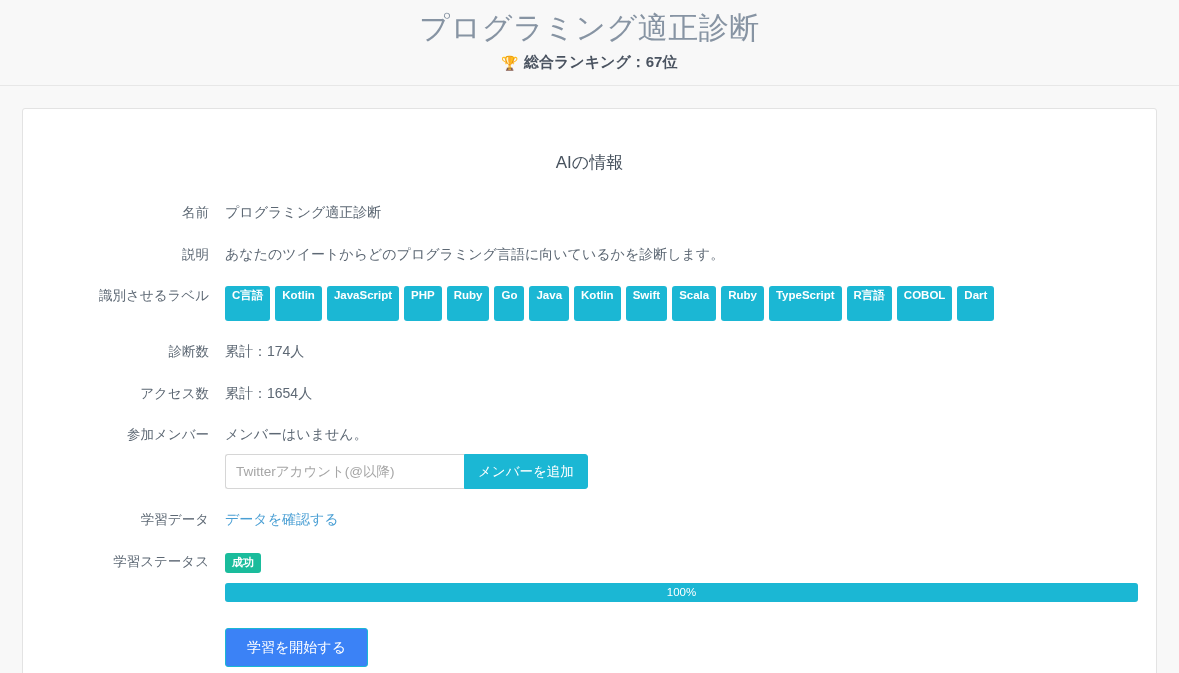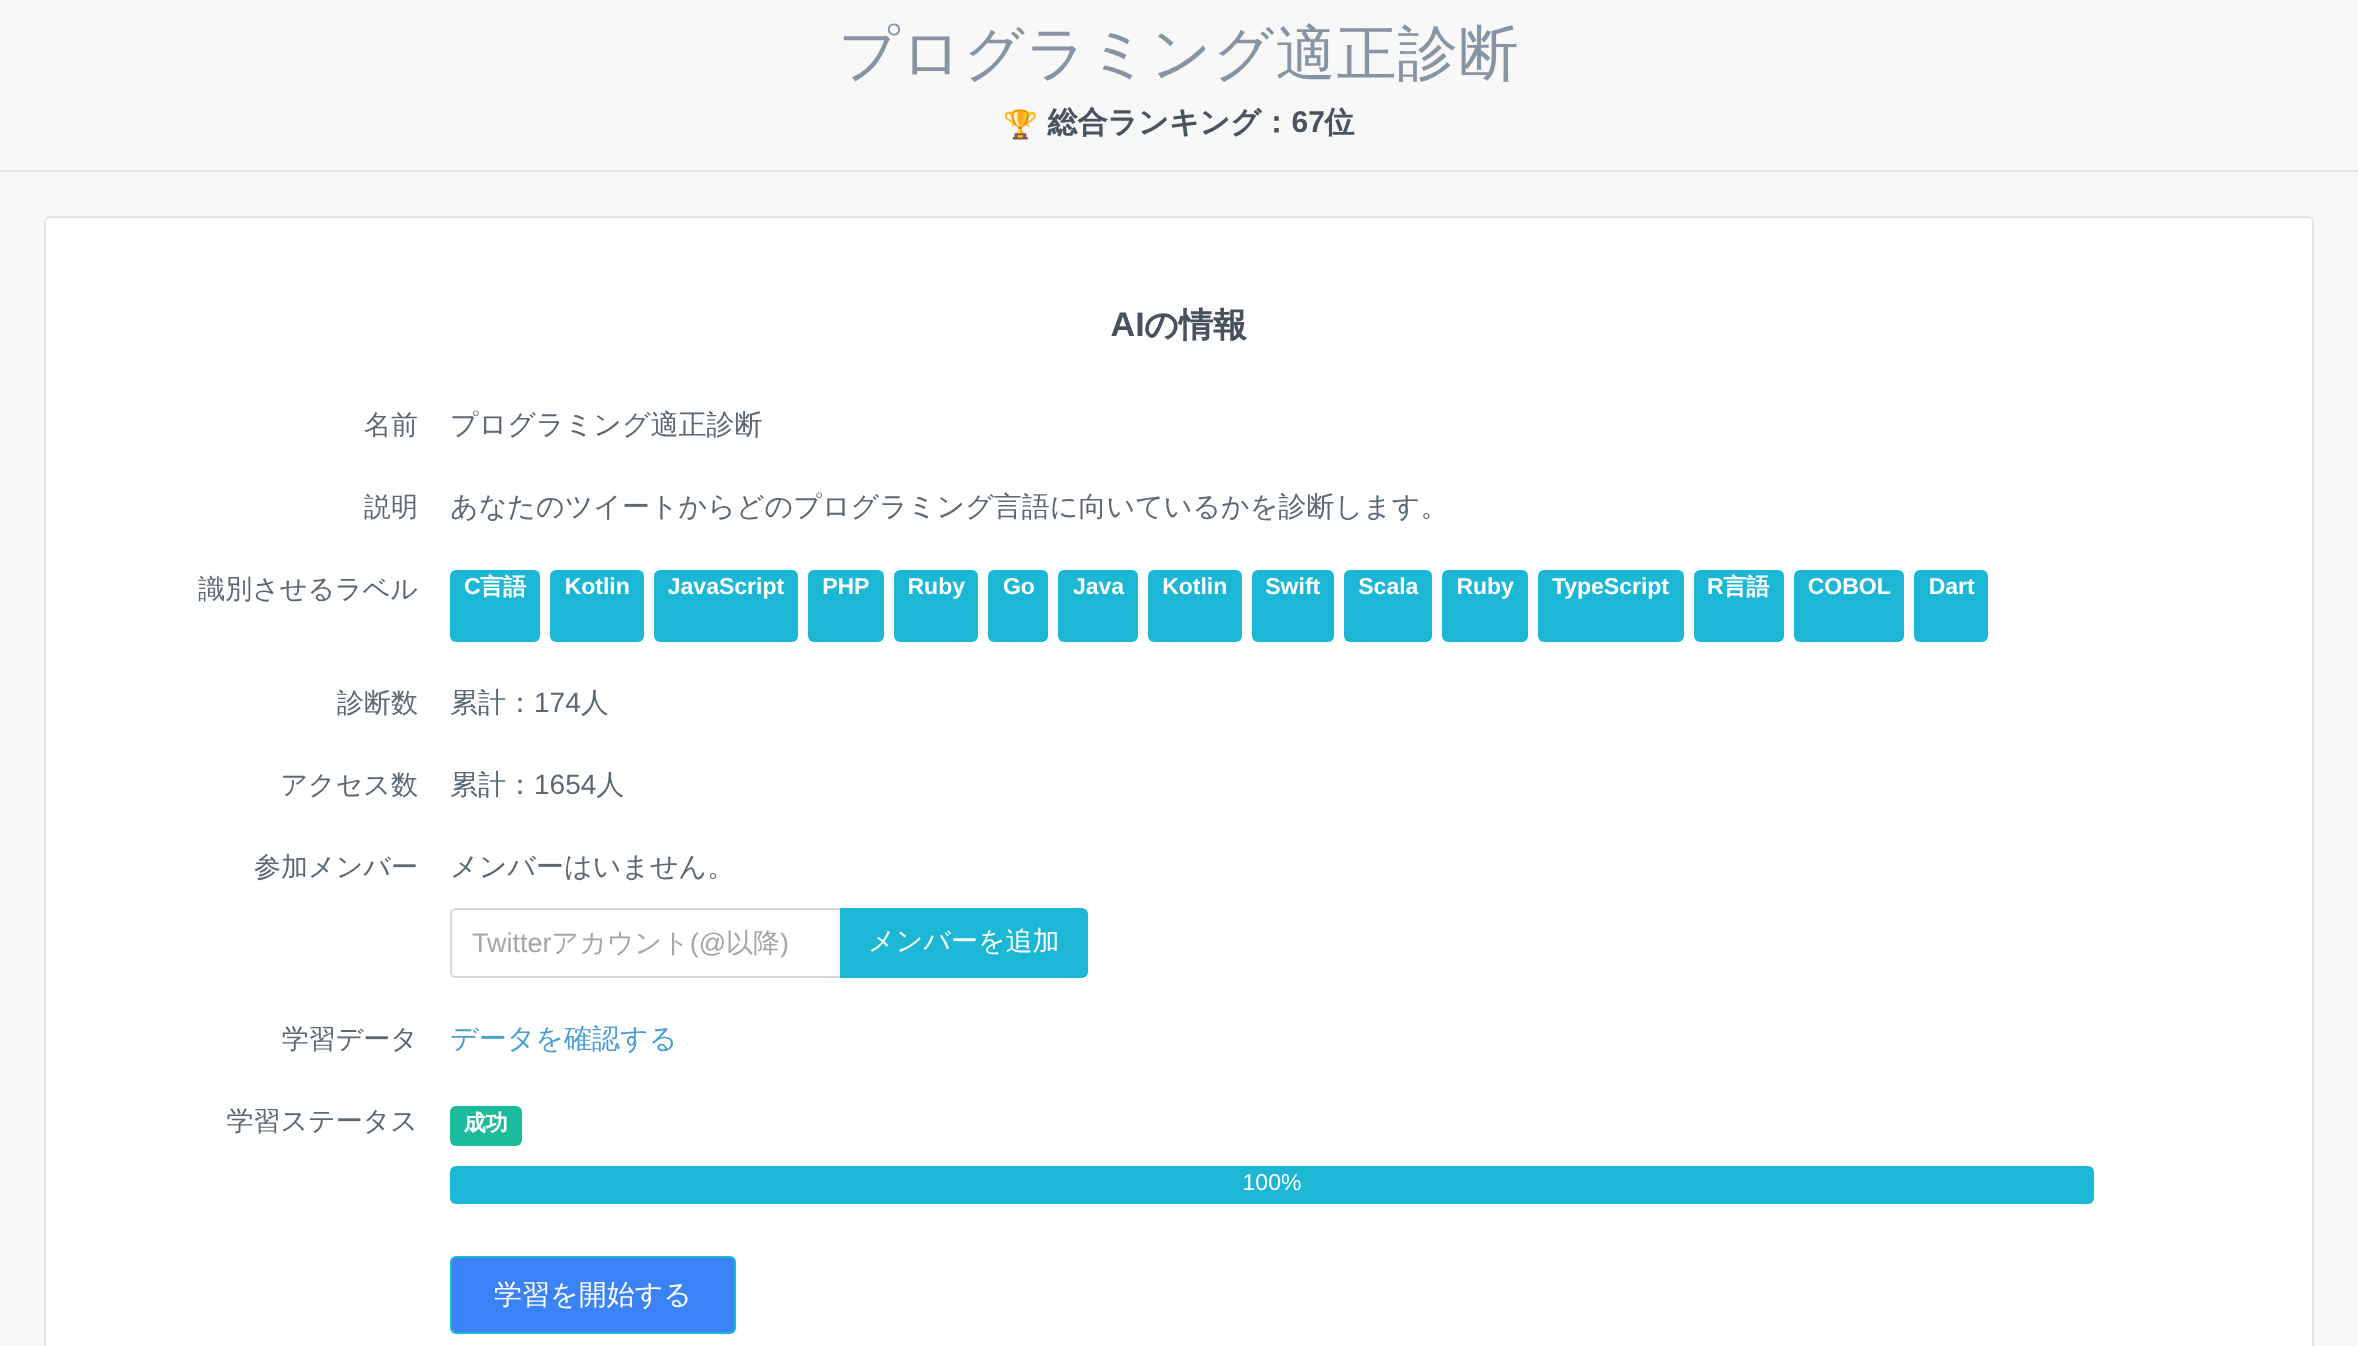--- a/index.html
+++ b/index.html
@@ -55,21 +55,21 @@
   .card {
     background: #ffffff;
     border: 1px solid #e3e3e3;
     border-radius: 3px;
     padding: 26px 16px 30px 16px;
     min-height: 560px;
   }
   .card-title {
     text-align: center;
     font-size: 17px;
-    font-weight: bold;
+    font-weight: normal;
     color: #47525e;
     margin: 16px 0 26px 0;
   }
 
   
   .form-row {
     display: flex;
     align-items: flex-start;
     margin-bottom: 18px;
   }
@@ -120,21 +120,21 @@
     line-height: 1.15;
   }
 
   
   .member-note { margin-bottom: 9px; }
   .input-group {
     display: flex;
     align-items: stretch;
   }
   .text-input {
-    width: 195px;
+    width: 239px;
     height: 35px;
     border: 1px solid #d6d6d6;
     border-right: none;
     border-radius: 3px 0 0 3px;
     padding: 0 10px;
     font-size: 13.5px;
     font-family: "Liberation Sans", "DejaVu Sans", sans-serif;
     color: #5d6874;
     outline: none;
     background: #fff;
@@ -155,21 +155,21 @@
 
   .link {
     color: #4a9fd4;
     text-decoration: none;
     font-size: 14px;
     cursor: pointer;
   }
 
   
   .progress {
-    width: 822px;
+    width: 913px;
     height: 19px;
     background: #f0f0f0;
     border-radius: 3px;
     overflow: hidden;
     margin-top: 10px;
     box-shadow: inset 0 1px 2px rgba(0,0,0,.08);
   }
   .progress-bar {
     height: 100%;
     background: #1bb7d4;

